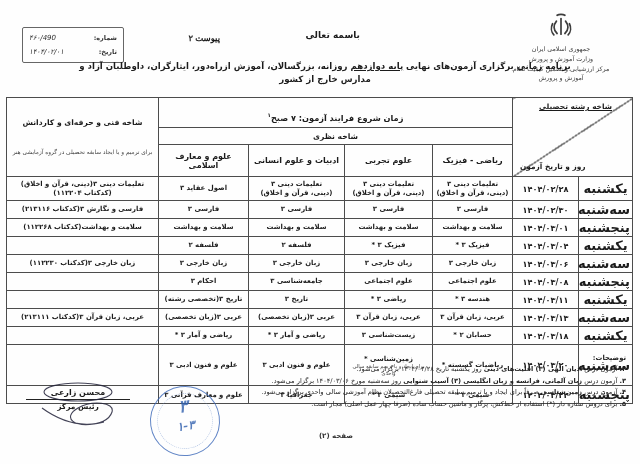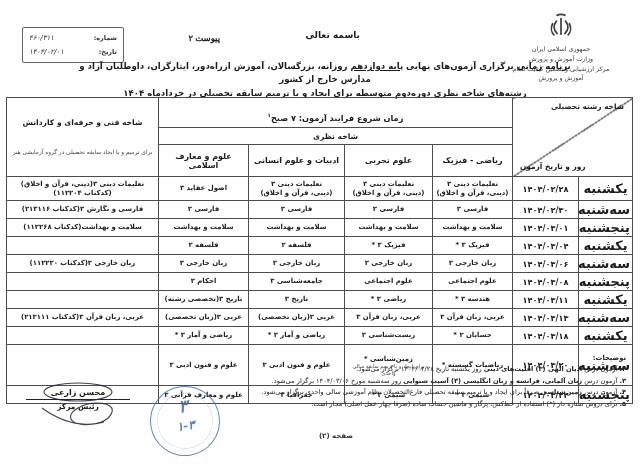--- a/index.html
+++ b/index.html
@@ -27,21 +27,21 @@
   
   table.exam { position:absolute; top:97px; right:7px; border-collapse:collapse; table-layout:fixed; width:626px; }
   table.exam td, table.exam th { border:1px solid #4c4c4c; text-align:center; vertical-align:middle; padding:1px 2px; white-space:pre-line; }
   col.c-day{width:54px;} col.c-date{width:66px;} col.c-r{width:80px;} col.c-t{width:88px;} col.c-e{width:96px;} col.c-m{width:90px;} col.c-f{width:152px;}
   .hdr { font-size:8px; font-weight:bold; }
   .hdr-time { height:17px; font-size:8.2px; }
   .hdr-nazari { height:13px; font-size:7.6px; font-weight:bold; }
   .hdr-cols th { height:25px; }
   .corner { position:relative; padding:0; background:
      linear-gradient(to top left, transparent calc(50% - 0.6px), #4c4c4c calc(50% - 0.6px), #4c4c4c calc(50% + 0.6px), transparent calc(50% + 0.6px)); }
-  .corner .top { position:absolute; top:4px; right:8px; font-size:7.4px; font-weight:bold; }
+  .corner .top { position:absolute; top:4px; right:20px; font-size:7.4px; font-weight:bold;text-decoration:underline; }
   .corner .bottom { position:absolute; bottom:5px; left:7px; font-size:7.4px; font-weight:bold; }
   .fanni-head .t { font-size:7.6px; font-weight:bold; display:block; }
   .fanni-head .s { font-size:5.8px; font-weight:normal; color:#444; display:block; margin-top:2px; line-height:1.4; }
   td.cell { font-size:6.9px; font-weight:bold; line-height:1.25; }
   td.day { font-size:13px; font-weight:bold;margin-top:34px; }
   td.date { font-size:8.2px; font-weight:bold; direction:ltr; }
   tr.r-n td { height:17px; }
   tr.r-tall td { height:24px; }
   .sub-note { display:block; font-size:5.2px; font-weight:normal; color:#444; line-height:1.2; }
   sup.fn { font-size:5.5px; }
@@ -91,33 +91,32 @@
     <div class="org-line">مرکز ارزشیابی و تضمین کیفیت نظام</div>
     <div class="org-line">آموزش و پرورش</div>
   </div>
 
   <div class="bismillah">باسمه تعالی</div>
   <div class="attachment">پیوست ۲</div>
 
   <div class="ref-box">
     <div class="ref-row">
       <span class="ref-label">شماره:</span>
-      <span class="ref-value">۴۶۰/۳۱۱</span>
+      <span class="ref-value">۴۶۰/490</span>
     </div>
     <div class="ref-row">
       <span class="ref-label">تاریخ:</span>
       <span class="ref-value">۱۴۰۴/۰۲/۰۱</span>
     </div>
   </div>
 
   <div class="doc-title">
     <div class="l1">
       <span>برنامه زمانی برگزاری آزمون‌های نهایی </span><span class="emph">پایه دوازدهم</span><span> روزانه، بزرگسالان، آموزش ازراه‌دور، ایثارگران، داوطلبان آزاد و مدارس خارج از کشور</span>
     </div>
-    <div class="l2">رشته‌های شاخه نظری دوره‌دوم متوسطه برای ایجاد و یا ترمیم سابقه تحصیلی در خردادماه ۱۴۰۴</div>
   </div>
 
   <table class="exam" dir="rtl">
     <colgroup>
       <col class="c-day">
         <col class="c-date">
         <col class="c-r">
         <col class="c-t">
         <col class="c-e">
         <col class="c-m">

